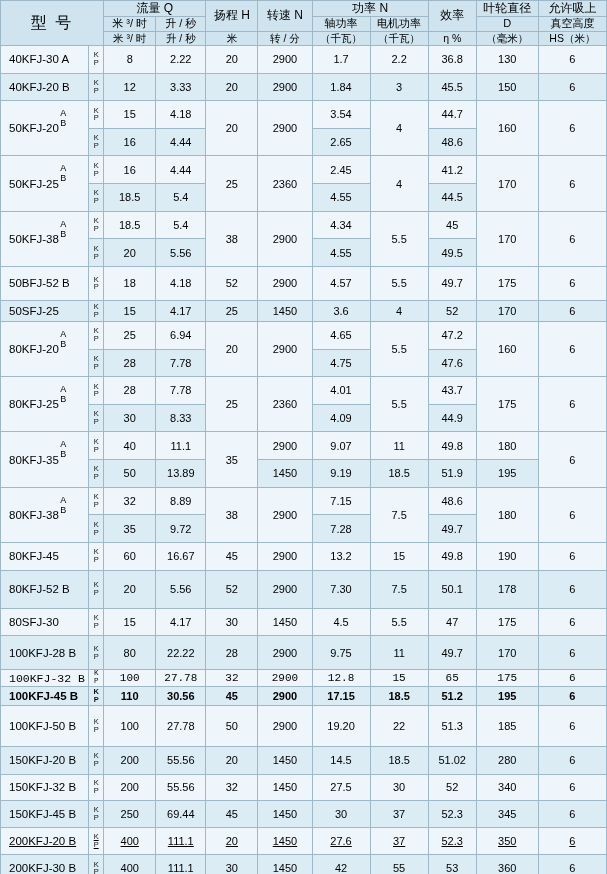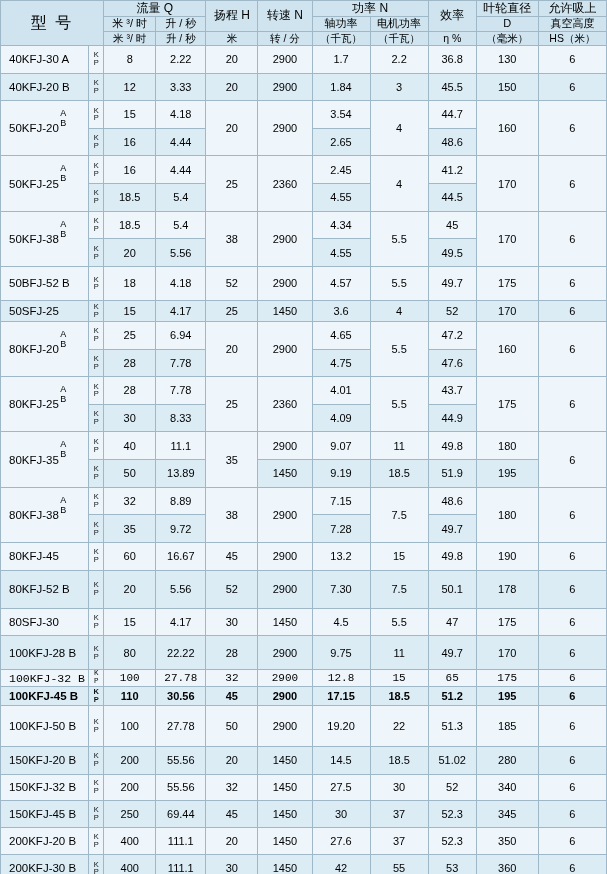--- a/index.html
+++ b/index.html
@@ -471,21 +471,21 @@
           <td class="num">250</td>
           <td class="num">69.44</td>
           <td class="num" rowspan="1">45</td>
           <td class="num" rowspan="1">1450</td>
           <td class="num">30</td>
           <td class="num" rowspan="1">37</td>
           <td class="num">52.3</td>
           <td class="num" rowspan="1">345</td>
           <td class="num" rowspan="1">6</td>
         </tr>
-        <tr class="rowA" style="height: 27.6375px;">
+        <tr class="rowA" style="height: 27.6375px; text-decoration: underline;">
           <td class="model"><span>200KFJ-20 B</span></td>
           <td class="kp">
             <span>K</span>
             <span>P</span>
           </td>
           <td class="num">400</td>
           <td class="num">111.1</td>
           <td class="num" rowspan="1">20</td>
           <td class="num" rowspan="1">1450</td>
           <td class="num">27.6</td>

